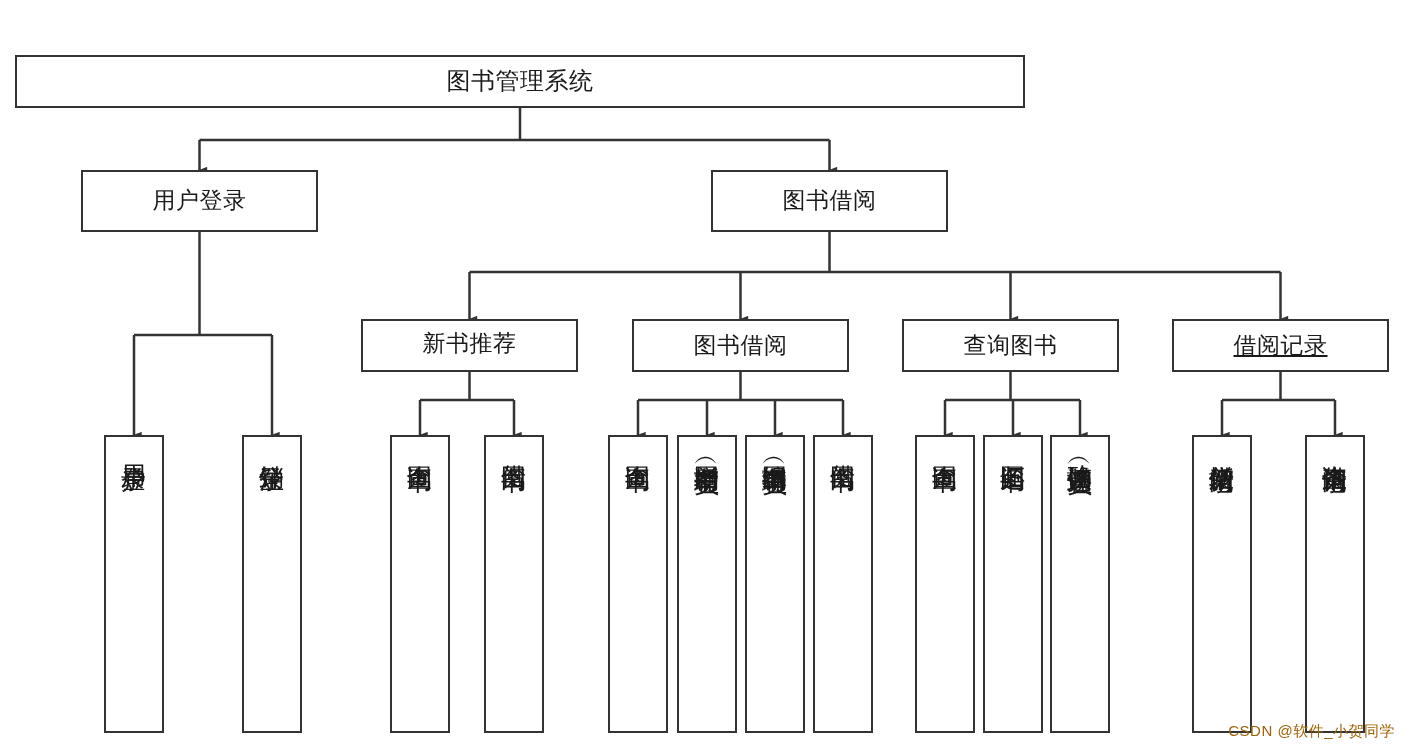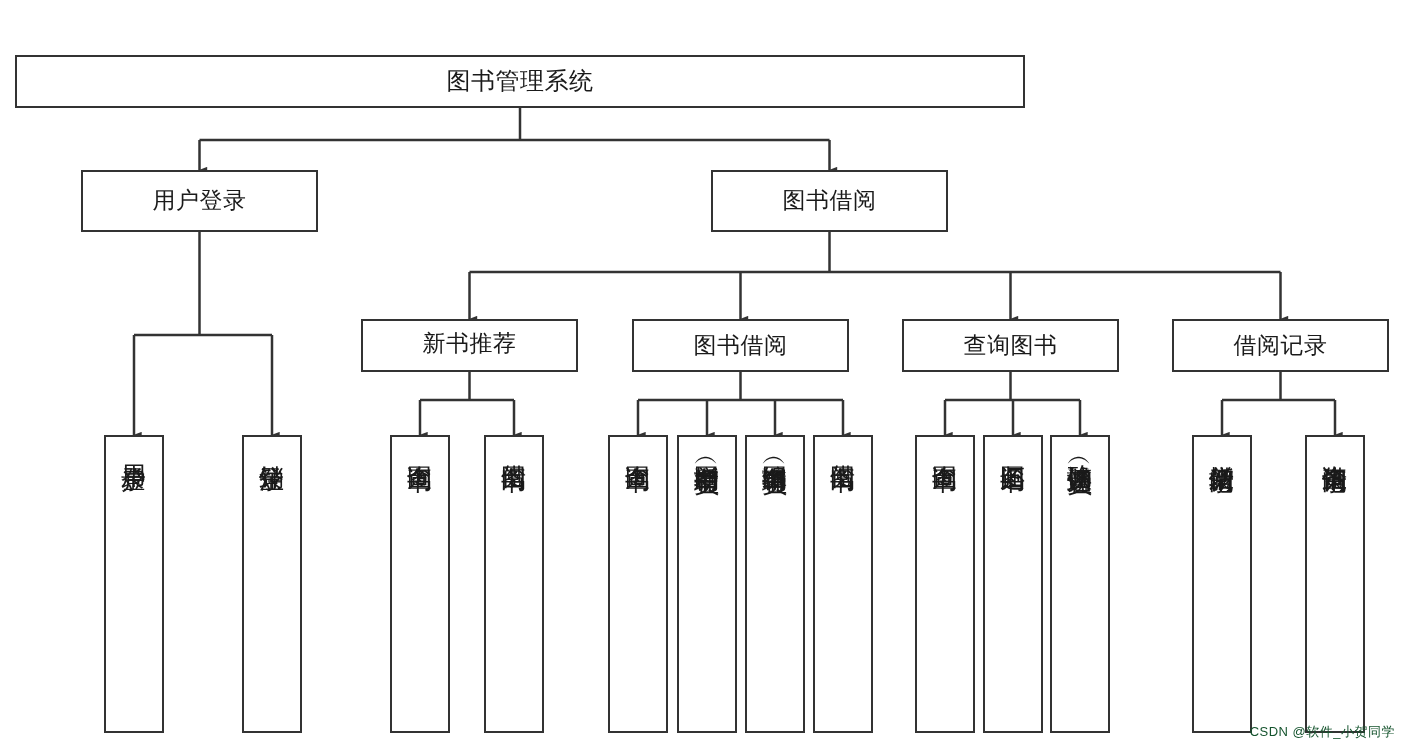--- a/index.html
+++ b/index.html
@@ -59,22 +59,22 @@
     text-orientation: upright;
     font-size: 25px;
     line-height: 1.04;
     letter-spacing: 1px;
     white-space: nowrap;
   }
   .watermark {
     position: absolute;
     right: 10px;
     bottom: 6px;
-    font-size: 13px;
-    color: #14532d;
+    font-size: 15px;
+    color: #a16207;
     z-index: 5;
     white-space: nowrap;
     letter-spacing: 0.5px;
     text-align: center;
   }
 </style>
 </head>
 <body>
 
 <div id="canvas">
@@ -130,21 +130,21 @@
       </div>
       <div class="node horiz" style="left: 361px; top: 319px; width: 217px; height: 53px; font-family: Liberation Mono, monospace;">
         <span class="lbl">新书推荐</span>
       </div>
       <div class="node horiz" style="left: 632px; top: 319px; width: 217px; height: 53px;">
         <span class="lbl">图书借阅</span>
       </div>
       <div class="node horiz" style="left: 902px; top: 319px; width: 217px; height: 53px;">
         <span class="lbl">查询图书</span>
       </div>
-      <div class="node horiz" style="left: 1172px; top: 319px; width: 217px; height: 53px;">
+      <div class="node horiz" style="left: 1172px; top: 319px; width: 217px; height: 53px; text-decoration: underline;">
         <span class="lbl">借阅记录</span>
       </div>
       <div class="node vert" style="left: 104px; top: 435px; width: 60px; height: 298px;">
         <span class="lbl">用户登录</span>
       </div>
       <div class="node vert" style="left: 242px; top: 435px; width: 60px; height: 298px;">
         <span class="lbl">注销登录</span>
       </div>
       <div class="node vert" style="left: 390px; top: 435px; width: 60px; height: 298px;">
         <span class="lbl">查询图书</span>

